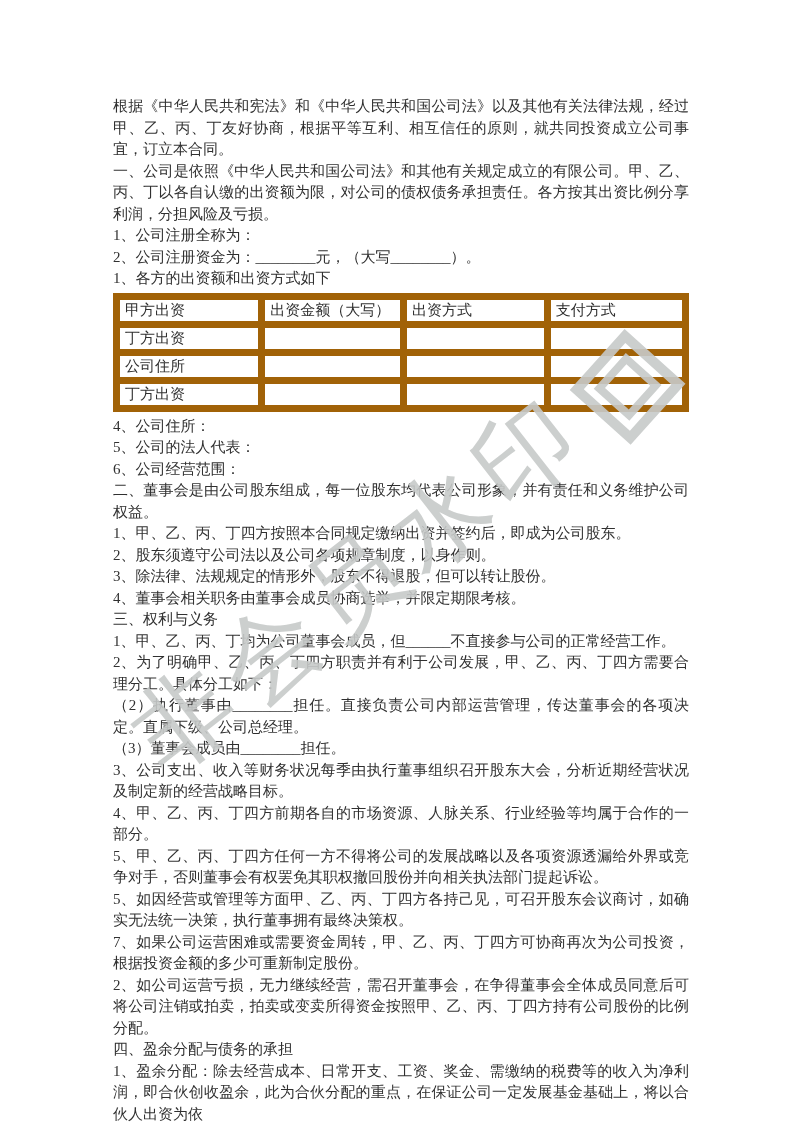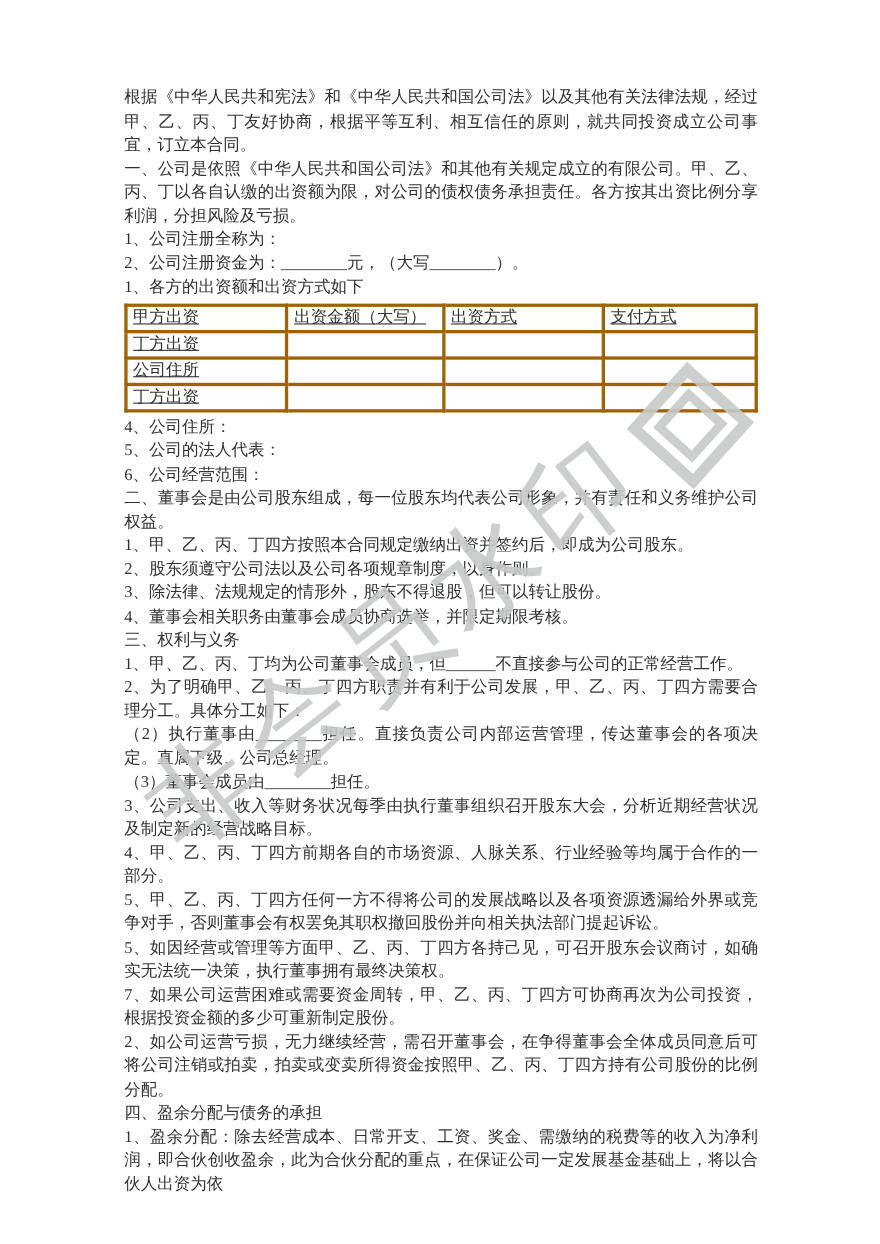--- a/index.html
+++ b/index.html
@@ -6,42 +6,41 @@
   .page{
     position:relative;
     width:800px;height:1131px;
     background:#ffffff;
     overflow:hidden;
     font-family:"Liberation Serif","DejaVu Serif",serif;
     color:#303030;
   }
   .doc-body{
     position:absolute;
-    left:113px;top:79px;
+    left:113px;top:96px;
     width:576px;
     font-size:15px;
     line-height:21.5px;
     text-align:justify;
   }
   .doc-body p{margin:0;padding:0;word-break:break-all;}
   table.contrib{
     border-collapse:collapse;
     table-layout:fixed;
     width:100%;
     margin:3px 0 4px 0;
   }
   table.contrib td{
-    border:3px solid #a16207;
+    border:7px solid #a16207;
     height:21px;
     line-height:21px;
     padding:0 5px;
     font-size:15px;
     overflow:hidden;
     white-space:nowrap;
-    text-decoration:underline;
   }
   td.c1{width:25.6%;}
   td.c2{width:24.9%;}
   td.c3{width:25.3%;}
   td.c4{width:24.2%;}
   .watermark{
     position:absolute;
     left:400px;top:552px;
     transform:translate(-50%,-50%) rotate(-38deg);
     font-size:98px;

